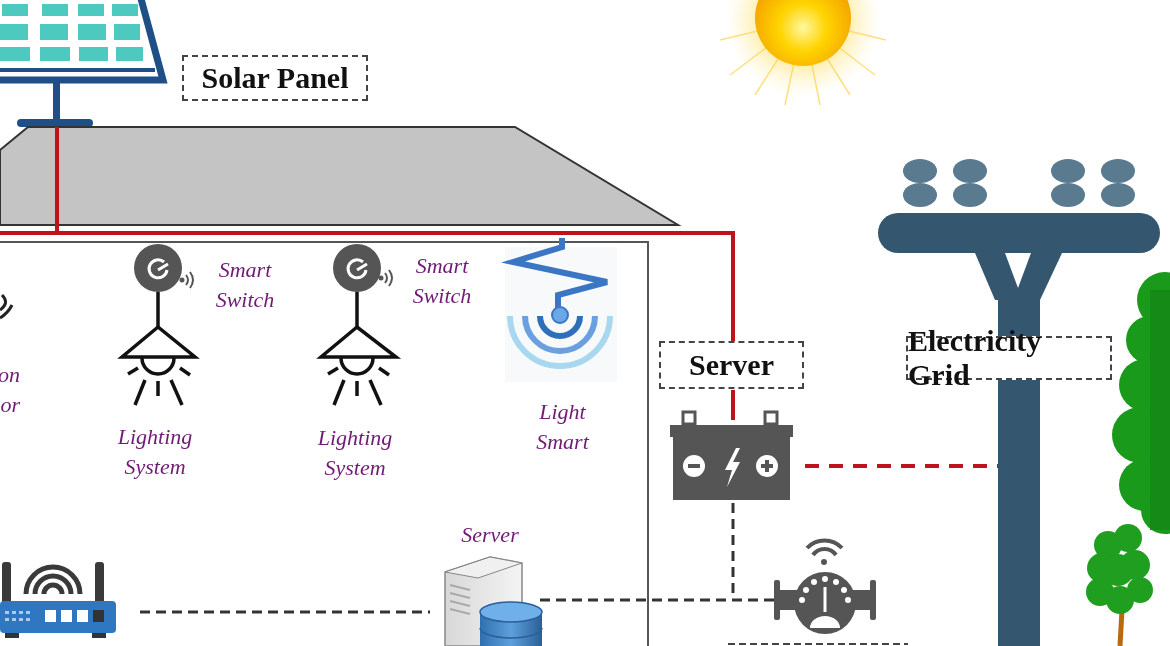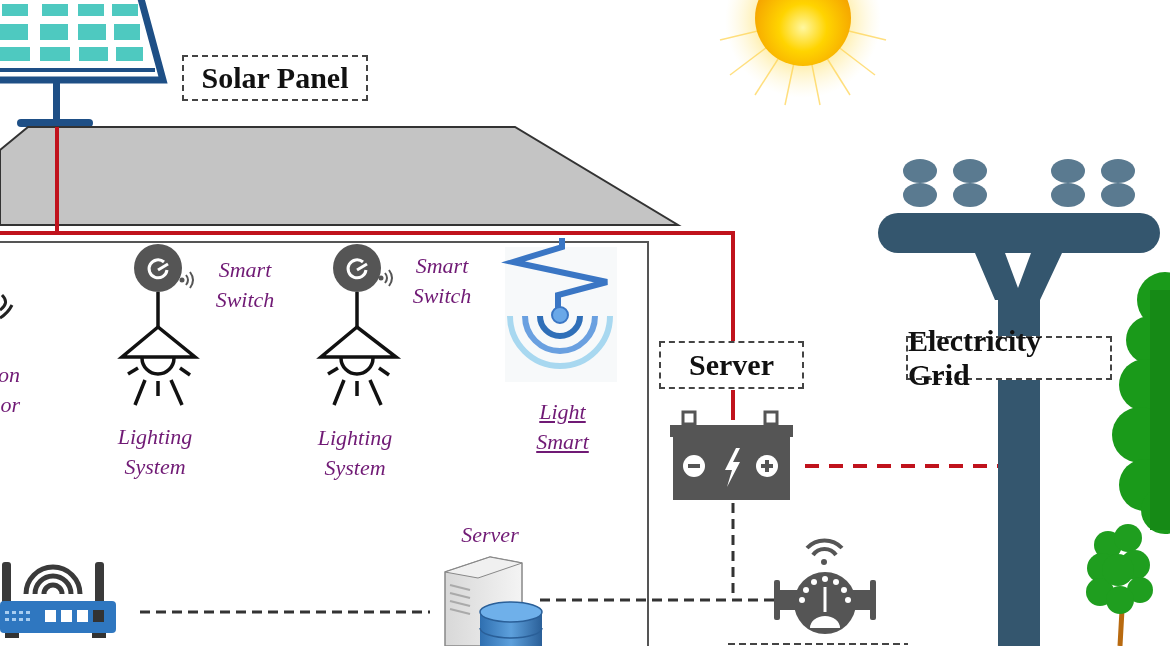--- a/index.html
+++ b/index.html
@@ -273,17 +273,17 @@
   <div>Switch</div>
 </div>
 <div class="ital" style="left:100px;top:422px;width:110px;">
   <div>Lighting</div>
   <div>System</div>
 </div>
 <div class="ital" style="left:300px;top:423px;width:110px;">
   <div>Lighting</div>
   <div>System</div>
 </div>
-<div class="ital" style="left:515px;top:397px;width:95px;text-decoration:underline;">
+<div class="ital" style="left:515px;top:397px;width:95px;">
   <div>Light</div>
   <div>Smart</div>
 </div>
 <div class="ital" style="left:445px;top:520px;width:90px;text-align:center;">Server</div>
 
 </body></html>

